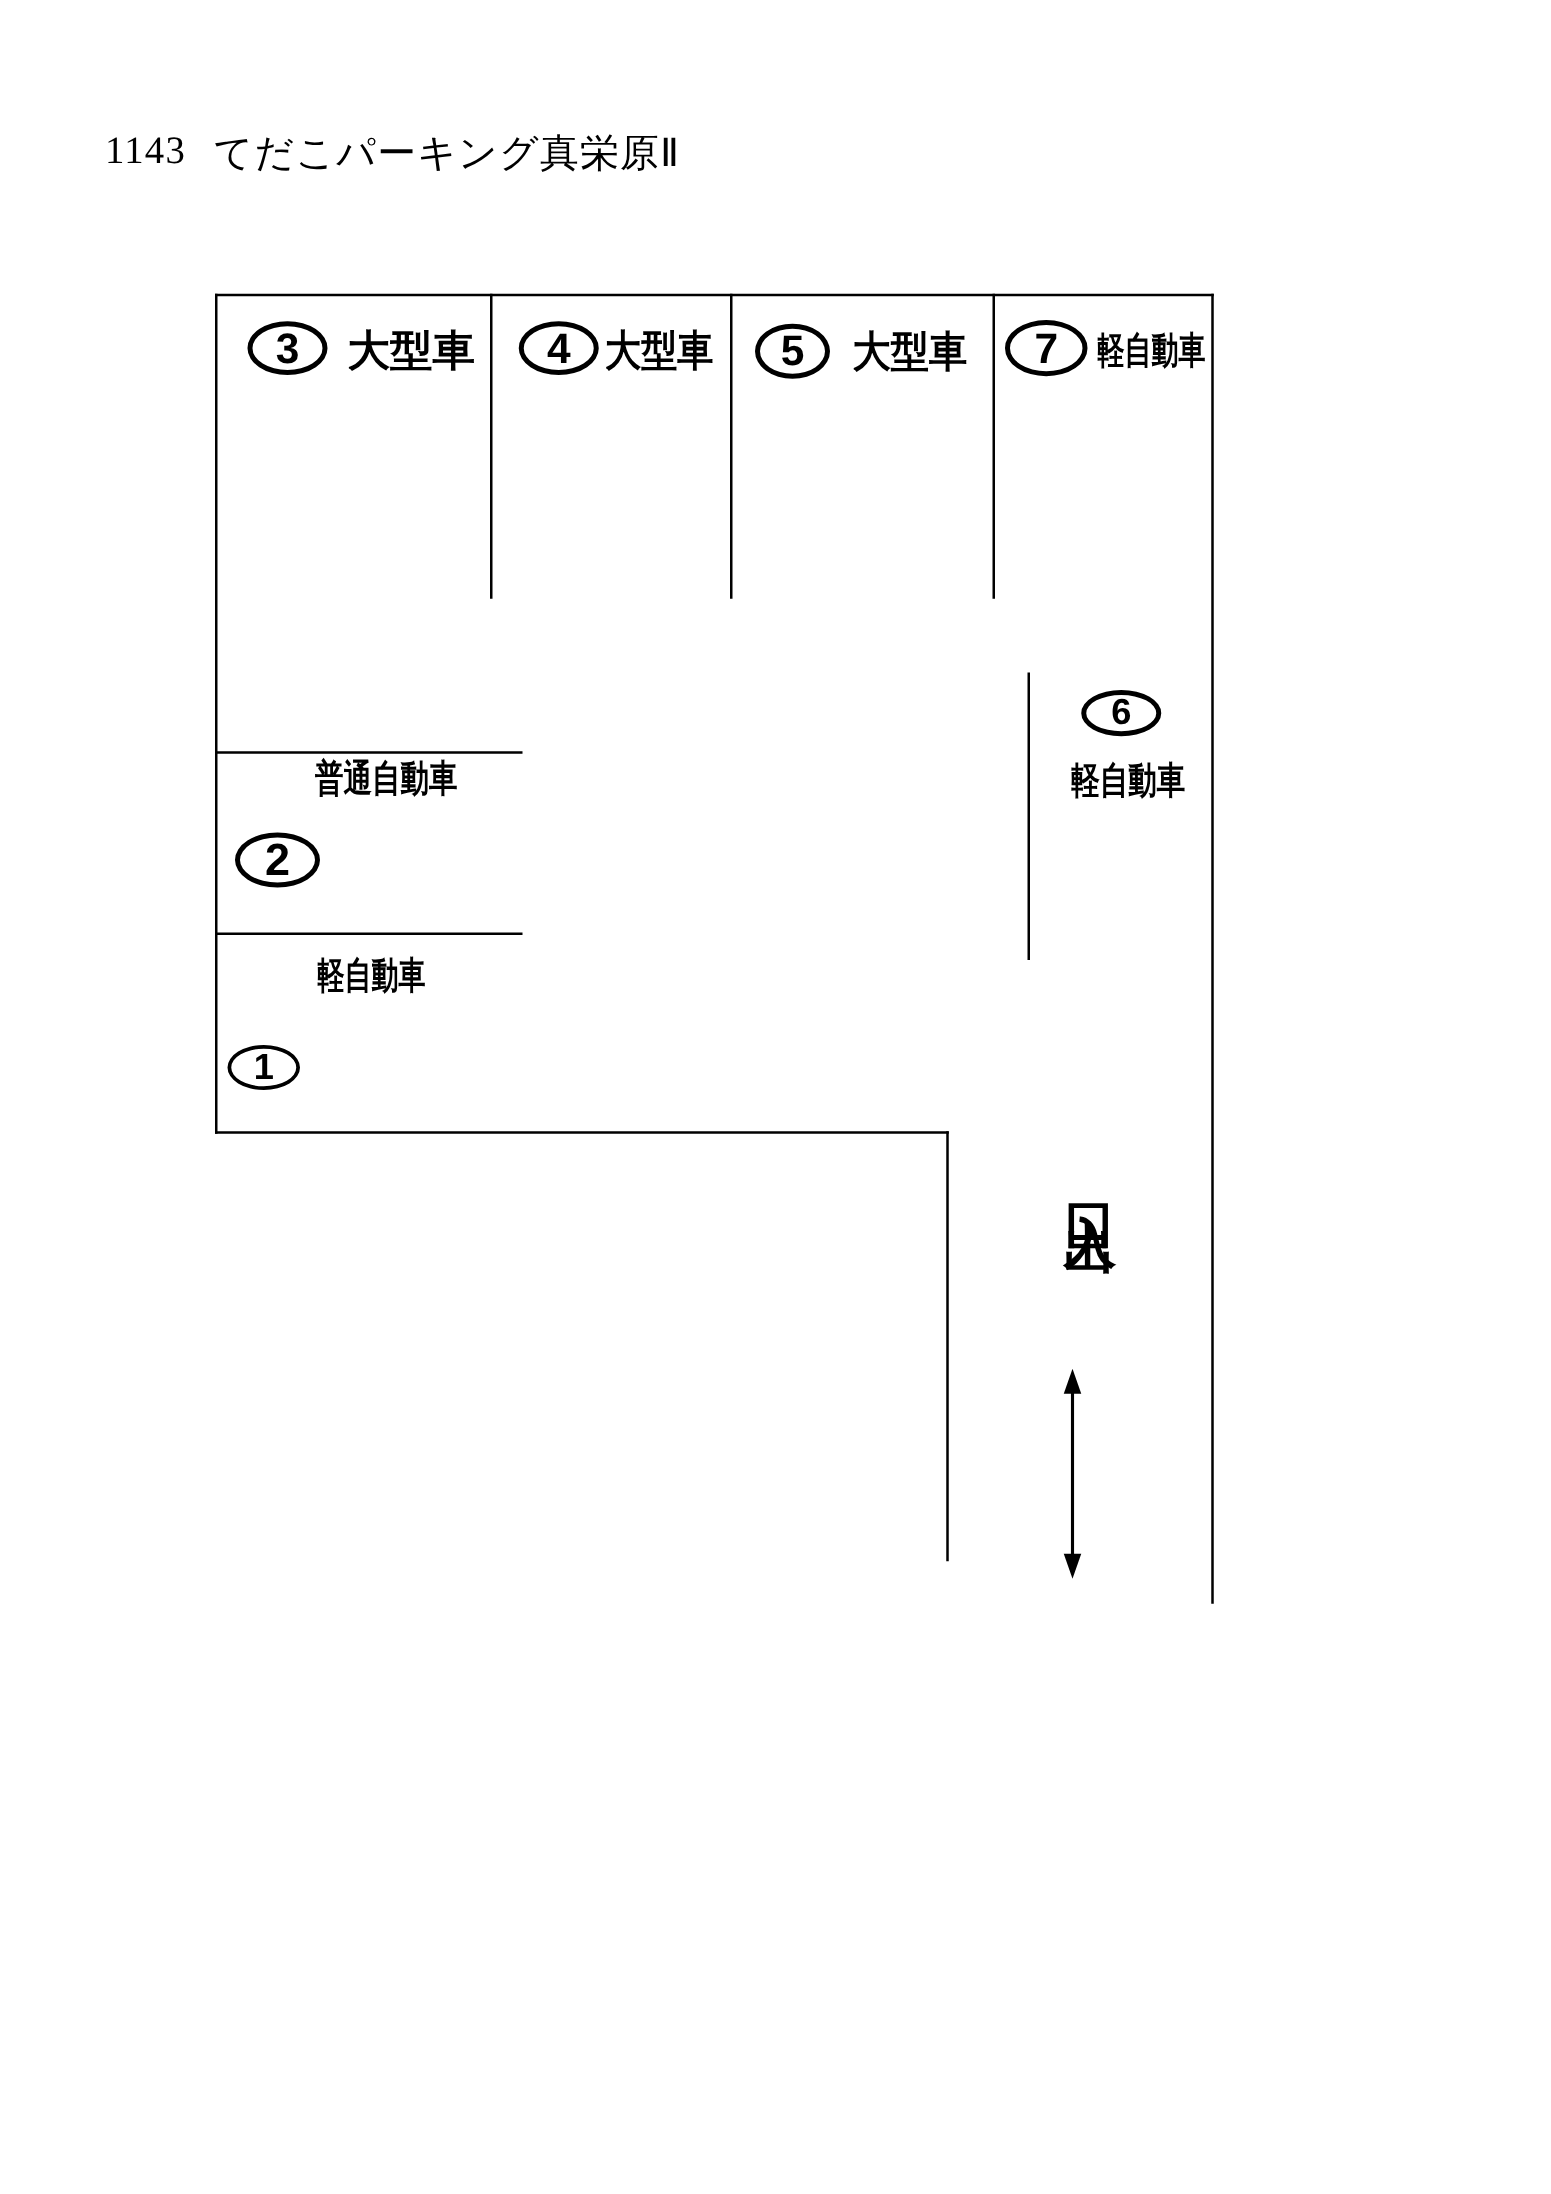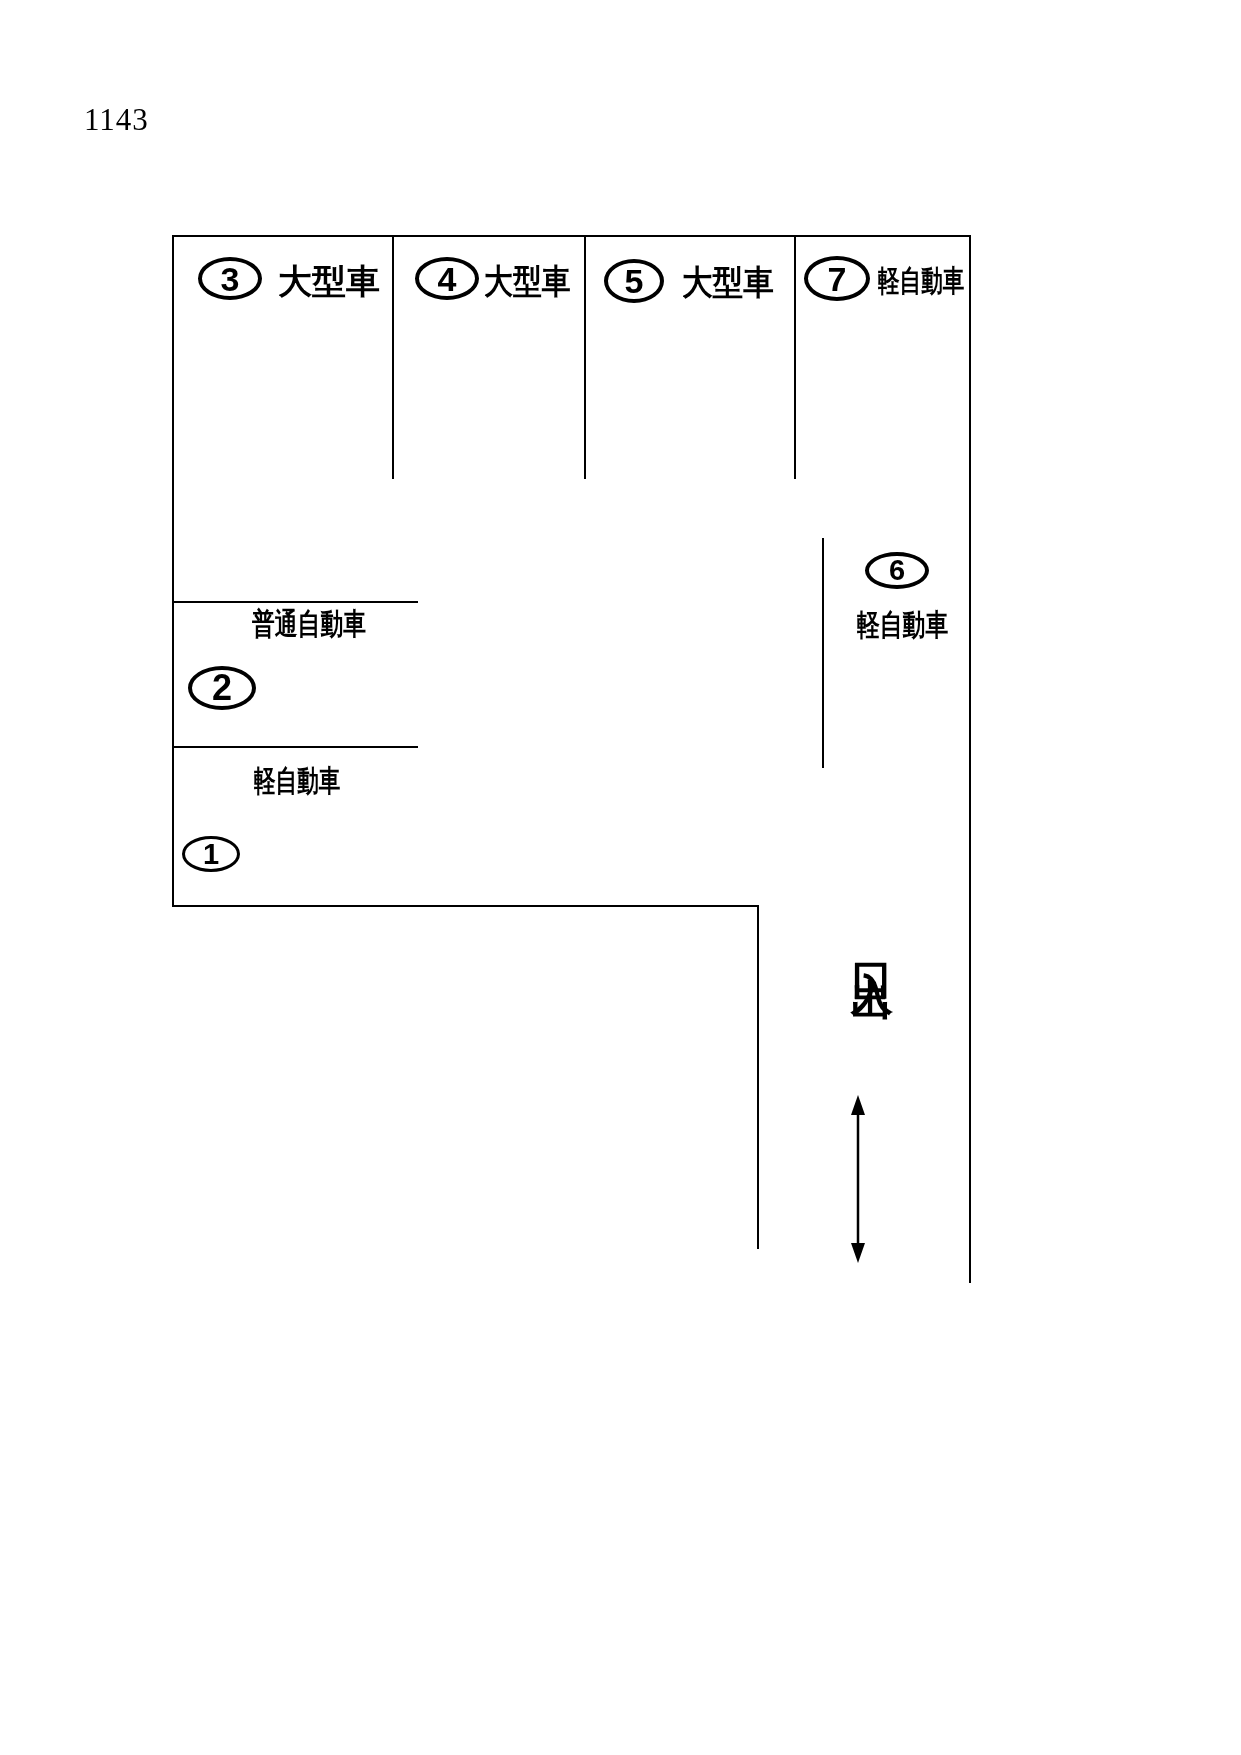--- a/index.html
+++ b/index.html
@@ -77,20 +77,21 @@
   }
   .arrow-wrap { position: absolute; left: 844px; top: 1094px; width: 28px; height: 170px; }
 </style>
 </head>
 <body>
 
 <div class="page">
 
   <div class="header">
     <span>1143</span>
+    <span>てだこパーキング真栄原Ⅱ</span>
   </div>
 
   <div>
 
     <div class="ln" style="left:172px; top:235px; width:799px; height:2px;"></div>
     <div class="ln" style="left:172px; top:235px; width:2px; height:672px;"></div>
     <div class="ln" style="left:969px; top:235px; width:2px; height:1048px;"></div>
 
     <div class="ln" style="left:392px; top:235px; width:2px; height:244px;"></div>
     <div class="ln" style="left:584px; top:235px; width:2px; height:244px;"></div>

